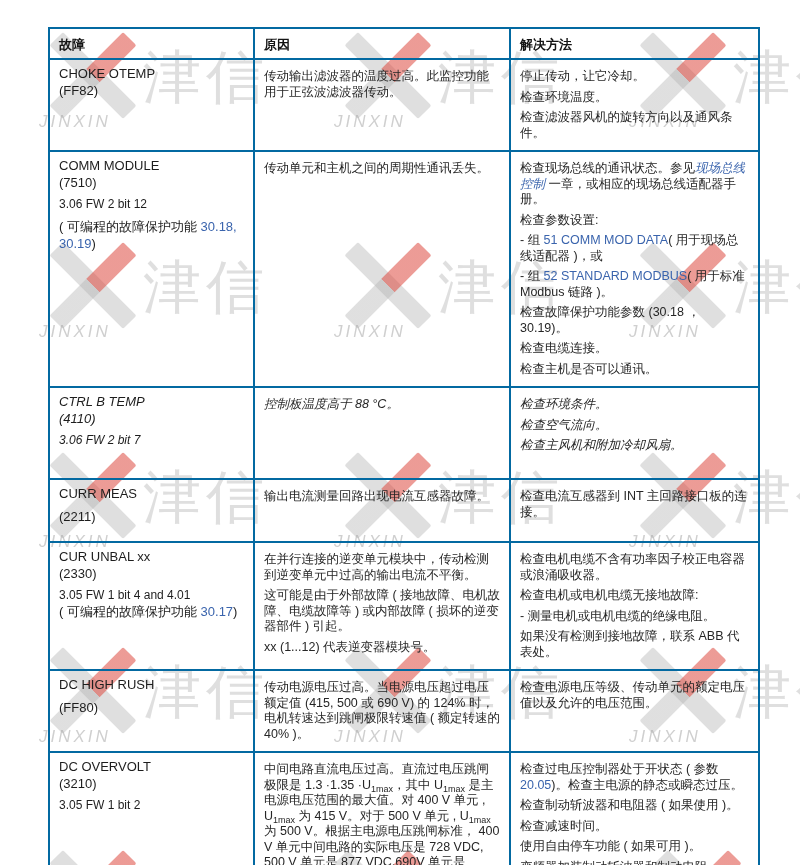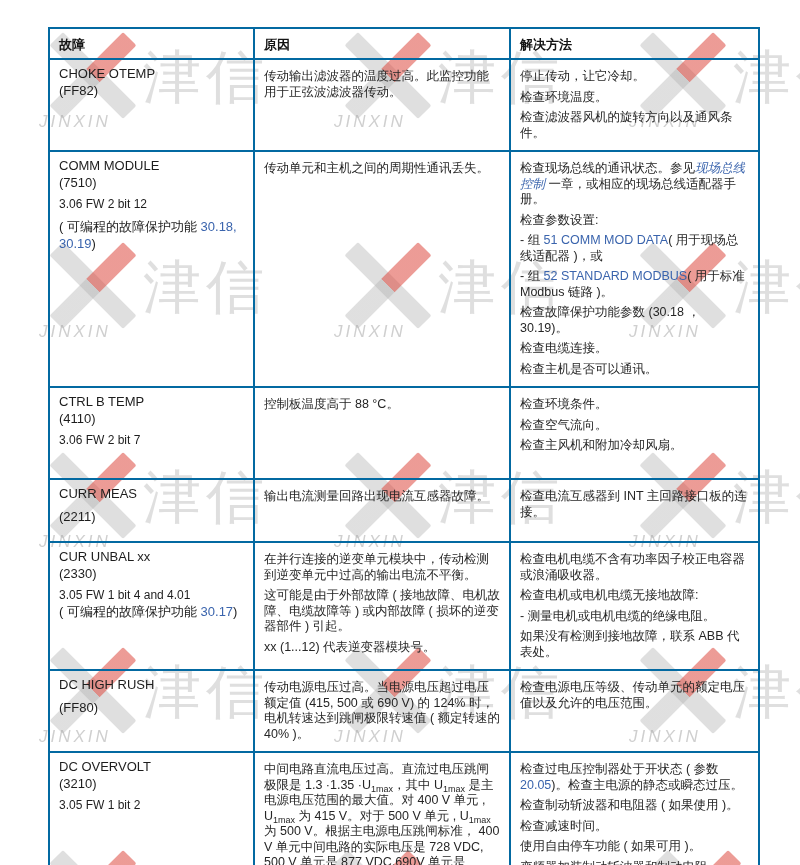--- a/index.html
+++ b/index.html
@@ -44,21 +44,21 @@
   #fault-table col.c3 { width:249px; }
   #fault-table th {
     font-size:13px; font-weight:bold; color:#141414;
     height:29px; padding-top:7px;
   }
   #fault-table td { font-size:12.5px; line-height:15.5px; }
 
   
   tbody tr:nth-child(1) td { height:85px; }
   tbody tr:nth-child(2) td { height:213px; }
-  tbody tr:nth-child(3) td { height:92px; }
+  tbody tr:nth-child(3) td { height:92px;font-style:italic; }
   tbody tr:nth-child(4) td { height:63px; }
   tbody tr:nth-child(5) td { height:127px; }
   tbody tr:nth-child(6) td { height:74px; }
   tbody tr:nth-child(7) td { height:148px; }
 
   td p.para { margin:4px 0 5px 0; }
   td p.fl   { margin:0; font-size:13px; line-height:17px; color:#1d1d1d; }
   td p.fl.sm { font-size:12px; line-height:15px; }
   td p.gap  { margin-top:6px; }
 

